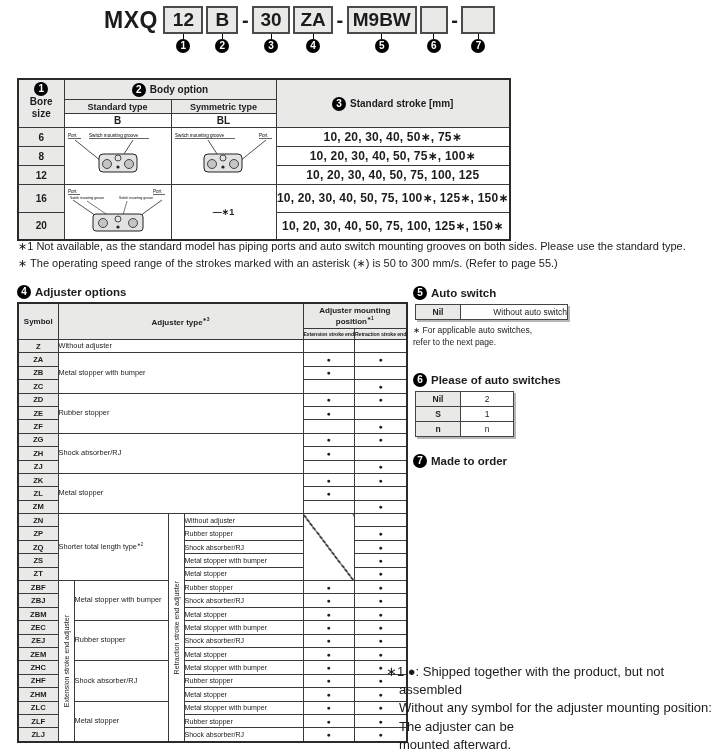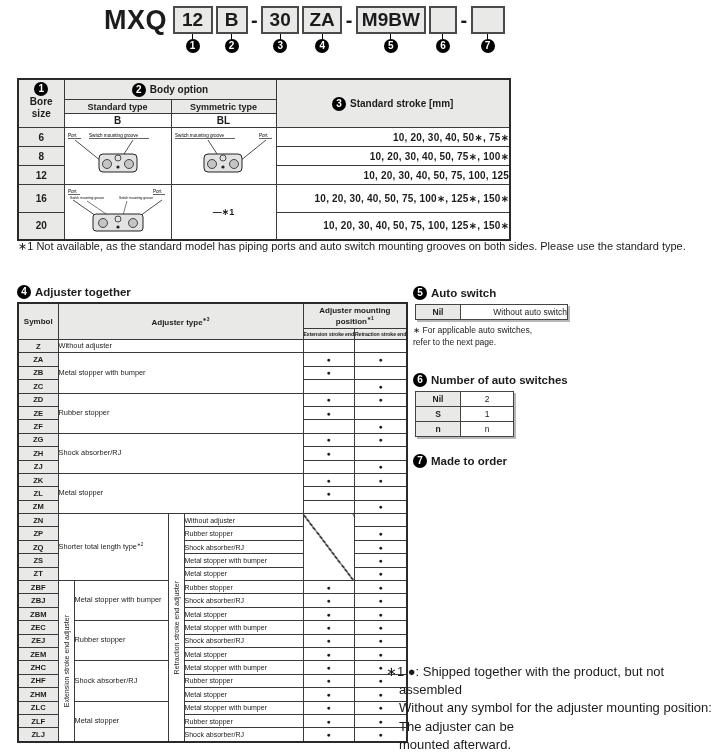--- a/index.html
+++ b/index.html
@@ -1,21 +1,21 @@
 <!DOCTYPE html>
 <html><head>
 <meta charset="utf-8">
 <style>
   html,body{margin:0;padding:0;background:#fff;}
   .page{position:relative;width:718px;height:753px;background:#fff;overflow:hidden;
         font-family:"Liberation Sans","DejaVu Sans",sans-serif;color:#1c1c1c;}
 
   
   .code{position:absolute;left:104px;top:6px;display:flex;align-items:flex-start;}
-  .mxq{font-size:27px;font-weight:bold;line-height:28px;letter-spacing:.5px;margin-right:4px;}
+  .mxq{font-size:23px;font-weight:bold;line-height:28px;letter-spacing:.5px;margin-right:4px;}
   .unit{display:flex;flex-direction:column;align-items:center;margin:0 1.5px;}
   .cbox{height:24px;border:2px solid #4a4a4a;background:#e9e9e8;font-weight:bold;font-size:19px;
         line-height:24px;text-align:center;padding:0 4px;}
   .w1{min-width:28px}.w2{min-width:20px}.w3{min-width:26px}.w4{min-width:28px}
   .w5{min-width:58px}.w6{min-width:16px}.w7{min-width:22px}
   .dash{font-size:20px;font-weight:bold;line-height:28px;margin:0 2px;}
   .conn{width:1px;height:5px;background:#000;}
   .badge{width:14px;height:14px;border-radius:50%;background:#000;color:#fff;font-size:10px;
          font-weight:bold;display:flex;align-items:center;justify-content:center;line-height:1;flex:0 0 auto;}
 
@@ -23,21 +23,21 @@
   table{border-collapse:collapse;}
   .t1{position:absolute;left:17px;top:78px;table-layout:fixed;border:2px solid #2a2a2a;}
   .t1 th,.t1 td{border:1px solid #3a3a3a;padding:0;}
   .t1 th{background:#e9e9e8;font-weight:bold;}
   .hdr-flex{display:flex;align-items:center;justify-content:center;gap:4px;font-size:10px;}
   .bore-h{vertical-align:top;}
   .bore-inner{display:flex;flex-direction:column;align-items:center;padding-top:2px;font-size:10px;line-height:1.15;}
   .hdr2 th{font-size:9px;height:13px;}
   .hdr3 td{font-size:10px;font-weight:bold;text-align:center;height:13px;background:#fff;}
   .bore-cell{background:#e9e9e8;font-weight:bold;font-size:10px;text-align:center;}
-  .stroke-cell{font-size:10px;font-weight:bold;text-align:right;padding-left:8px;letter-spacing:.2px;}
+  .stroke-cell{font-size:12px;font-weight:bold;text-align:center;padding-left:8px;letter-spacing:.2px;}
   .diag{padding:0;vertical-align:middle;}
   .dashed-top{border-top:1px dashed #909090 !important;}
   .na-cell{text-align:center;font-size:9px;font-weight:bold;}
   .t1-notes{position:absolute;left:18px;top:238px;width:690px;font-size:11px;line-height:1.55;}
 
   
   .sec-title{display:flex;align-items:center;gap:4px;font-size:11.5px;font-weight:bold;}
   .adj-title{position:absolute;left:17px;top:285px;}
   .adj{position:absolute;left:17px;top:302px;table-layout:fixed;border:2px solid #2a2a2a;}
   .adj th,.adj td{border:1px solid #3a3a3a;padding:0;overflow:hidden;}
@@ -224,25 +224,26 @@
     </tr>
     <tr style="height:26px">
       <td class="bore-cell">20</td>
       <td class="stroke-cell">10, 20, 30, 40, 50, 75, 100, 125∗, 150∗</td>
     </tr>
   </tbody>
     </table>
 
   <div class="t1-notes">
     <div>∗1  Not available, as the standard model has piping ports and auto switch mounting grooves on both sides. Please use the standard type.</div>
+    <div>∗  The operating speed range of the strokes marked with an asterisk (∗) is 50 to 300 mm/s. (Refer to page 55.)</div>
   </div>
 
   <div class="sec-title adj-title">
     <div class="badge">4</div>
-    <span>Adjuster together</span>
+    <span>Adjuster options</span>
   </div>
 
   <table class="adj">
     <colgroup>
       <col style="width:40px">
         <col style="width:16px">
         <col style="width:94px">
       <col style="width:16px">
         <col style="width:119px">
         <col style="width:37px">
@@ -463,21 +464,21 @@
         </tr>
       </tbody>
         </table>
       <div class="note">∗  For applicable auto switches,
 refer to the next page.</div>
     </div>
 
     <div class="sec sec2">
       <div class="sec-title">
         <div class="badge">6</div>
-        <span>Number of auto switches</span>
+        <span>Please of auto switches</span>
       </div>
       <table class="mini">
         <tbody>
             <tr>
               <td class="k">Nil</td>
             <td class="v2">2</td>
             </tr>
         <tr>
               <td class="k">S</td>
             <td class="v2">1</td>

